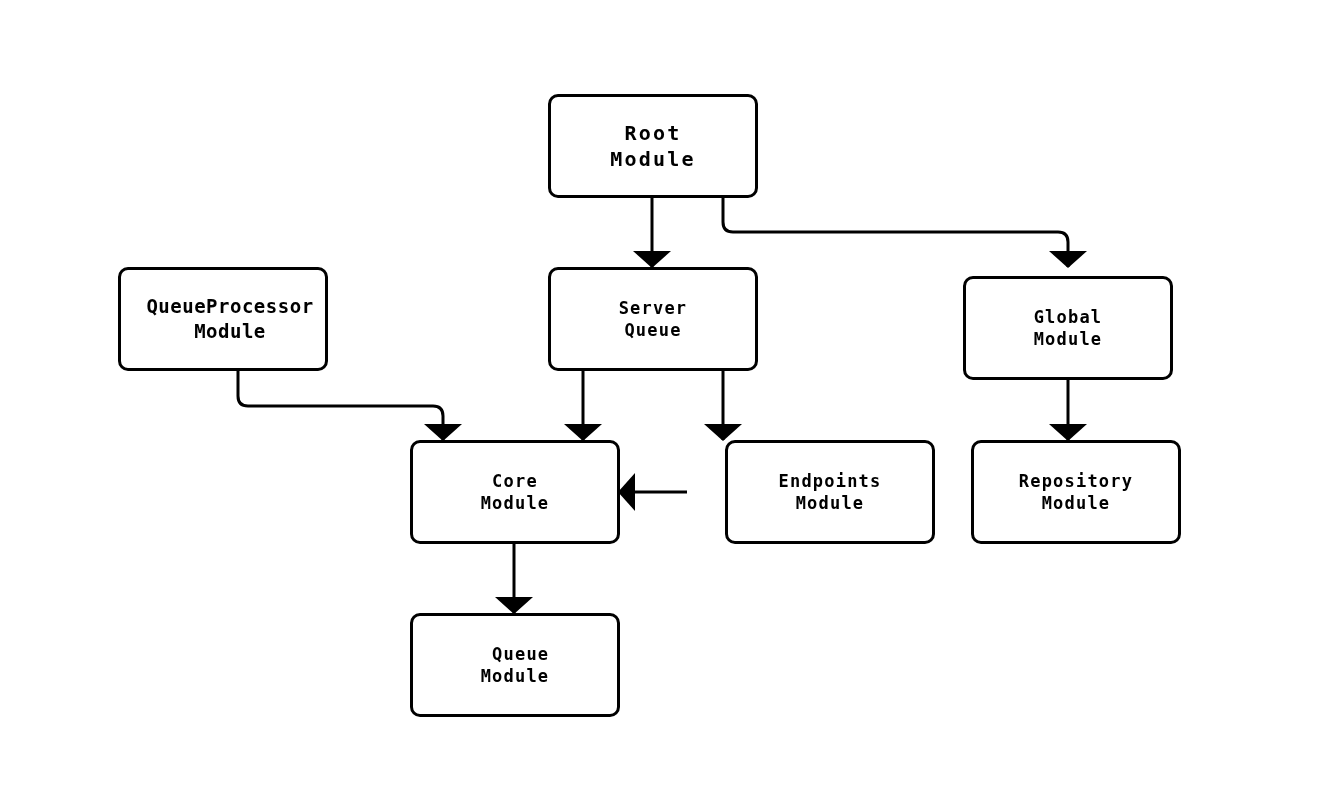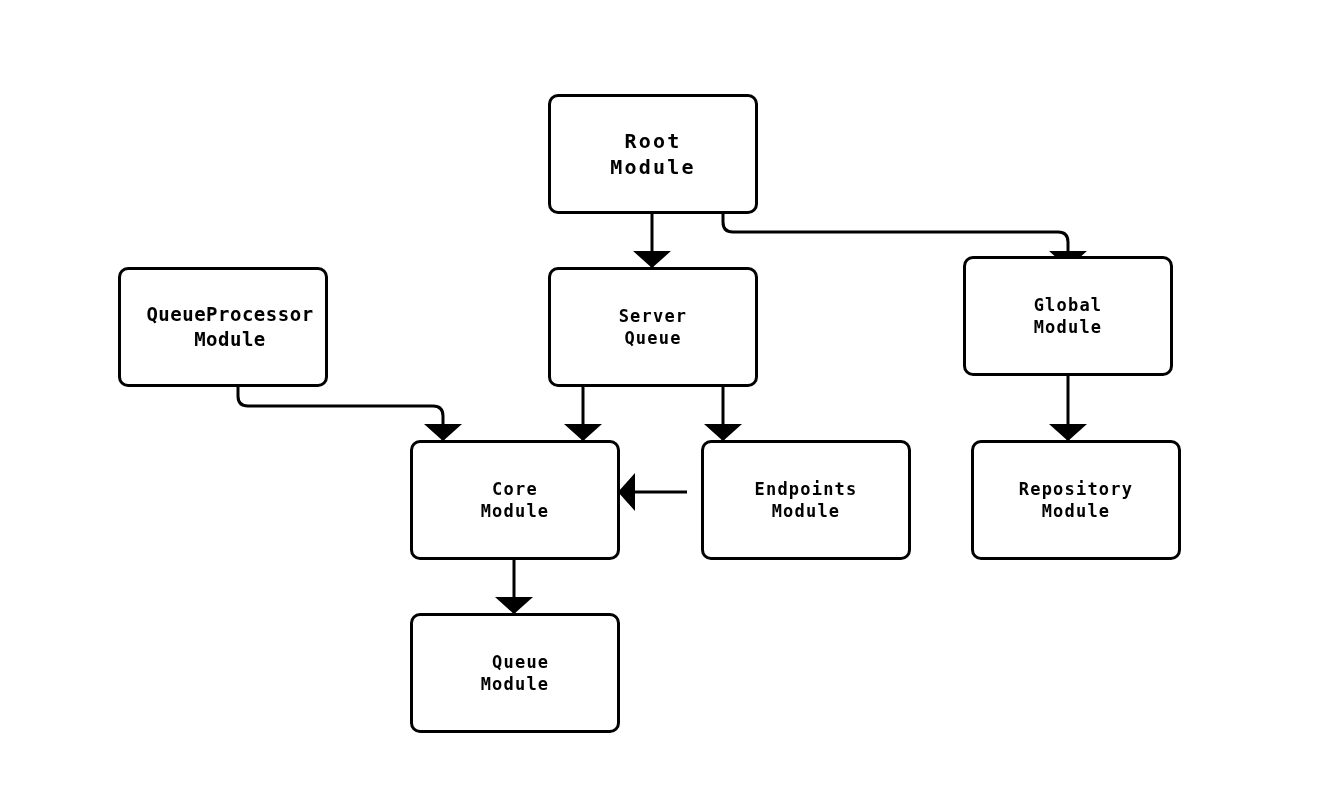--- a/index.html
+++ b/index.html
@@ -25,42 +25,42 @@
     display: block;
   }
   .edges path.link {
     fill: none;
     stroke: #000000;
     stroke-width: 3px;
   }
   .node {
     position: absolute;
     width: 210px;
-    height: 120px;
+    height: 104px;
     box-sizing: border-box;
     background: #ffffff;
     border: 3px solid #000000;
     border-radius: 10px;
     display: flex;
     align-items: center;
     justify-content: center;
     text-align: center;
     color: #000000;
     font-weight: 700;
     font-size: 17px;
     line-height: 1.3;
     letter-spacing: 1.2px;
     white-space: pre-line;
   }
   #n-root          { left: 548px; top: 94px;  font-size: 20px; letter-spacing: 2.2px; }
   #n-queueprocessor{ left: 118px; top: 267px; font-size: 19px; letter-spacing: 0.5px; padding-left: 14px; }
   #n-server        { left: 548px; top: 267px; }
-  #n-global        { left: 963px; top: 256px; }
+  #n-global        { left: 963px; top: 276px; }
   #n-core          { left: 410px; top: 440px; }
-  #n-endpoints     { left: 701px; top: 440px; }
+  #n-endpoints     { left: 725px; top: 440px; }
   #n-repository    { left: 963px; top: 440px; margin-left: 8px; }
   #n-queue         { left: 410px; top: 613px; text-align: right; }
 </style>
 </head>
 <body>
 
 <div class="canvas">
 
   <svg class="edges" viewBox="0 0 1337 809" xmlns="http://www.w3.org/2000/svg">
     <defs>

